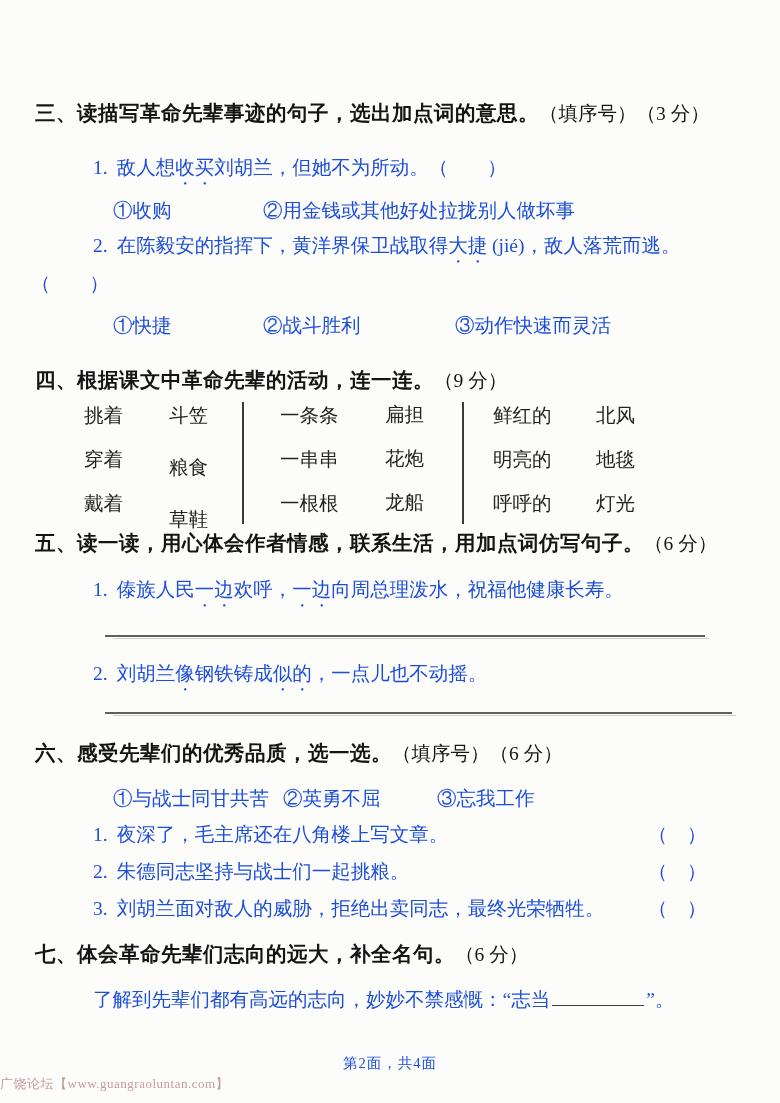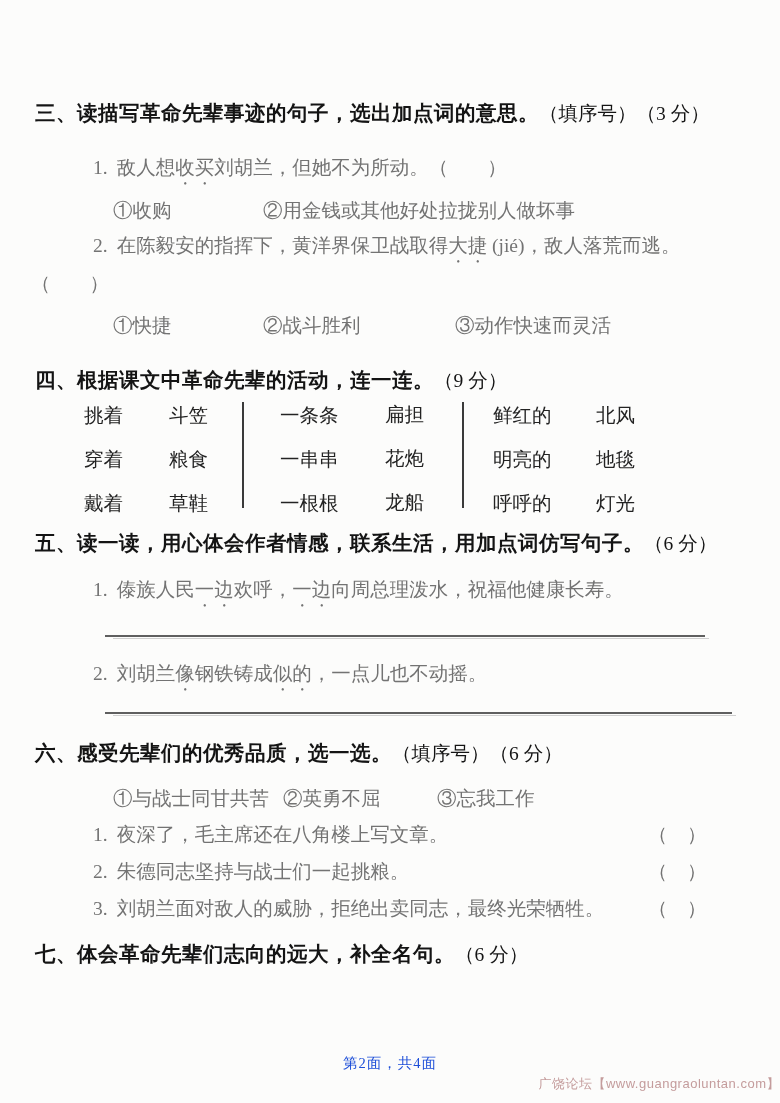--- a/index.html
+++ b/index.html
@@ -15,21 +15,21 @@
     font-weight:700; font-size:20.5px; line-height:28px;
     letter-spacing:0.5px; color:#141414;
   }
   .h-suffix {
     font-family:"Liberation Serif","DejaVu Serif",serif;
     font-weight:400; font-size:19.5px; letter-spacing:0;
   }
   .bline, .opt, .paren-slot {
     position:absolute; white-space:nowrap;
     font-family:"Liberation Serif","DejaVu Serif",serif;
-    font-size:19.5px; line-height:27px; color:#737373;
+    font-size:19.5px; line-height:27px; color:#1d4ed8;
   }
   .qnum { display:inline-block; margin-right:9px; }
   .em {
     text-emphasis:filled dot; text-emphasis-position:under left;
     -webkit-text-emphasis:filled dot; -webkit-text-emphasis-position:under;
   }
   .ansline { position:absolute; height:2px; background:#5f5f5f; }
   .ansline::after {
     content:""; position:absolute; left:8px; right:-4px; top:3px;
     height:1px; background:#cfcfcf;
@@ -50,22 +50,22 @@
     display:inline-block; width:92px; height:6px;
     border-bottom:1.8px solid #3f3f3f; vertical-align:baseline;
     margin:0 2px;
   }
   .footer-page {
     position:absolute; left:0; right:0; top:1054px; text-align:center;
     font-family:"Liberation Serif","DejaVu Serif",serif;
     font-size:14.5px; letter-spacing:1px; color:#1d4ed8;
   }
   .watermark {
-    position:absolute; left:0; right:0; top:1075px; text-align:right;
-    font-family:Liberation Sans, sans-serif;
+    position:absolute; left:0; right:0; top:1075px; text-align:left;
+    font-family:Liberation Serif, serif;
     font-size:13px; letter-spacing:0.5px; color:#c49c9c;
   }
 </style>
 </head>
 <body>
 
 <div class="page">
 
   <h2 class="heading" style="left:35px; top:99px;"><span>三、读描写革命先辈事迹的句子，选出加点词的意思。</span><span class="h-suffix">（填序号）（3 分）</span></h2>
 
@@ -84,21 +84,21 @@
 
   <h2 class="heading" style="left:35px; top:366px;"><span>四、根据课文中革命先辈的活动，连一连。</span><span class="h-suffix">（9 分）</span></h2>
 
   <div class="match">
     <div class="mgroup mg-b">
       <div class="mcol" style="width:85px;">
         <div class="mcell">挑着</div>
         <div class="mcell">穿着</div>
         <div class="mcell">戴着</div>
       </div>
-      <div class="mcol" style="width:75px;">
+      <div class="mcol" style="width:75px;gap:8px;">
         <div class="mcell">斗笠</div>
         <div class="mcell">粮食</div>
         <div class="mcell">草鞋</div>
       </div>
     </div>
     <div class="mgroup mg-b" style="padding-left:36px;">
       <div class="mcol" style="width:105px;">
         <div class="mcell">一条条</div>
         <div class="mcell">一串串</div>
         <div class="mcell">一根根</div>
@@ -143,17 +143,18 @@
   <div class="paren-slot" style="left:648px; top:821px;">（　）</div>
 
   <div class="bline" style="left:93px; top:858px;"><span class="qnum">2.</span><span>朱德同志坚持与战士们一起挑粮。</span></div>
   <div class="paren-slot" style="left:648px; top:858px;">（　）</div>
 
   <div class="bline" style="left:93px; top:895px;"><span class="qnum">3.</span><span>刘胡兰面对敌人的威胁，拒绝出卖同志，最终光荣牺牲。</span></div>
   <div class="paren-slot" style="left:648px; top:895px;">（　）</div>
 
   <h2 class="heading" style="left:35px; top:940px;"><span>七、体会革命先辈们志向的远大，补全名句。</span><span class="h-suffix">（6 分）</span></h2>
 
+  <div class="bline" style="left:93px; top:986px;"><span>了解到先辈们都有高远的志向，妙妙不禁感慨：“志当</span><span class="blank7"></span><span>”。</span></div>
 
   <div class="footer-page">第2面，共4面</div>
   <div class="watermark">广饶论坛【www.guangraoluntan.com】</div>
 
 </div>
 
 </body></html>

